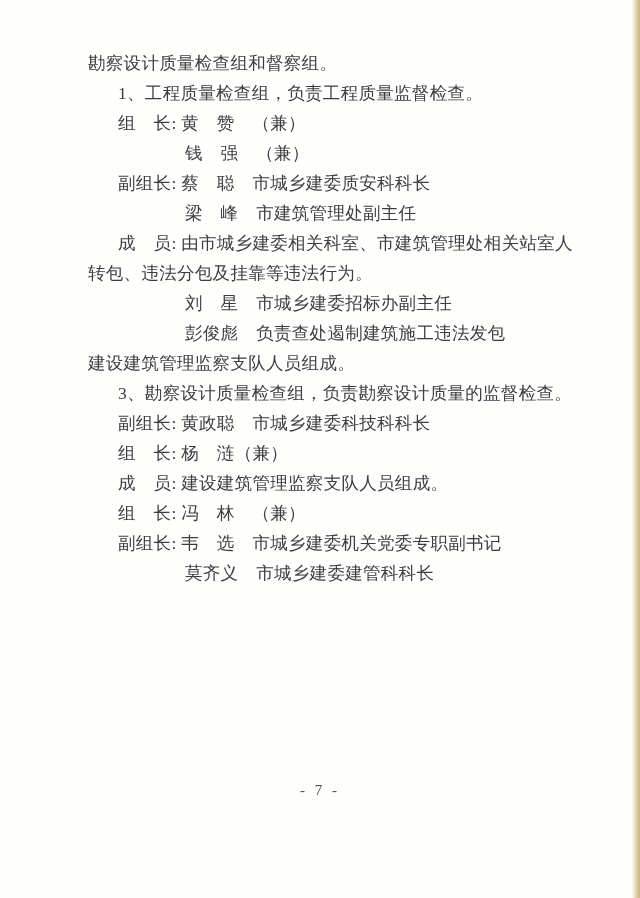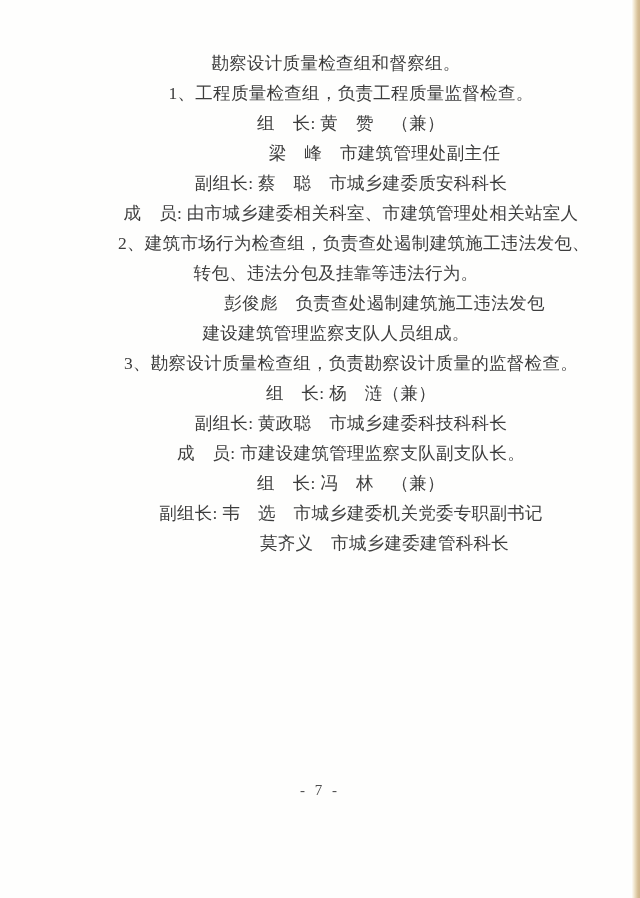--- a/index.html
+++ b/index.html
@@ -32,21 +32,20 @@
     right: 56px;
   }
   .line {
     white-space: pre;
     line-height: 30px;
     height: 30px;
     font-size: 17.5px;
     letter-spacing: 0.3px;
     color: #3d3d3d;
     overflow: visible;
-    text-align: center;
   }
   
   .indent-para { padding-left: 30px; }   
   .indent-name { padding-left: 97px; }   
   .indent-none { padding-left: 0; }      
   .pagenum {
     position: absolute;
     left: 0;
     right: 0;
     top: 782px;
@@ -59,31 +58,32 @@
 </style>
 </head>
 <body>
 
 <div class="page">
 
   <div class="content">
     <div class="line indent-none">勘察设计质量检查组和督察组。</div>
     <div class="line indent-para">1、工程质量检查组，负责工程质量监督检查。</div>
     <div class="line indent-para">组　长: 黄　赞　（兼）</div>
+    <div class="line indent-name">钱　强　（兼）</div>
+    <div class="line indent-para">副组长: 蔡　聪　市城乡建委质安科科长</div>
     <div class="line indent-name">梁　峰　市建筑管理处副主任</div>
-    <div class="line indent-para">副组长: 蔡　聪　市城乡建委质安科科长</div>
     <div class="line indent-para">成　员: 由市城乡建委相关科室、市建筑管理处相关站室人</div>
-    <div class="line indent-para">2、建筑市场行为检查组，负责查处遏制建筑施工违法发包、</div>
     <div class="line indent-none">转包、违法分包及挂靠等违法行为。</div>
+    <div class="line indent-name">刘　星　市城乡建委招标办副主任</div>
     <div class="line indent-name">彭俊彪　负责查处遏制建筑施工违法发包</div>
     <div class="line indent-none">建设建筑管理监察支队人员组成。</div>
     <div class="line indent-para">3、勘察设计质量检查组，负责勘察设计质量的监督检查。</div>
+    <div class="line indent-para">副组长: 黄政聪　市城乡建委科技科科长</div>
     <div class="line indent-para">组　长: 杨　涟（兼）</div>
-    <div class="line indent-para">副组长: 黄政聪　市城乡建委科技科科长</div>
-    <div class="line indent-para">成　员: 市建设建筑管理监察支队副支队长。</div>
+    <div class="line indent-para">成　员: 建设建筑管理监察支队人员组成。</div>
     <div class="line indent-para">组　长: 冯　林　（兼）</div>
     <div class="line indent-para">副组长: 韦　选　市城乡建委机关党委专职副书记</div>
     <div class="line indent-name">莫齐义　市城乡建委建管科科长</div>
   </div>
 
   <div class="pagenum">- 7 -</div>
 
   <div class="edge-strip"></div>
 </div>
 

